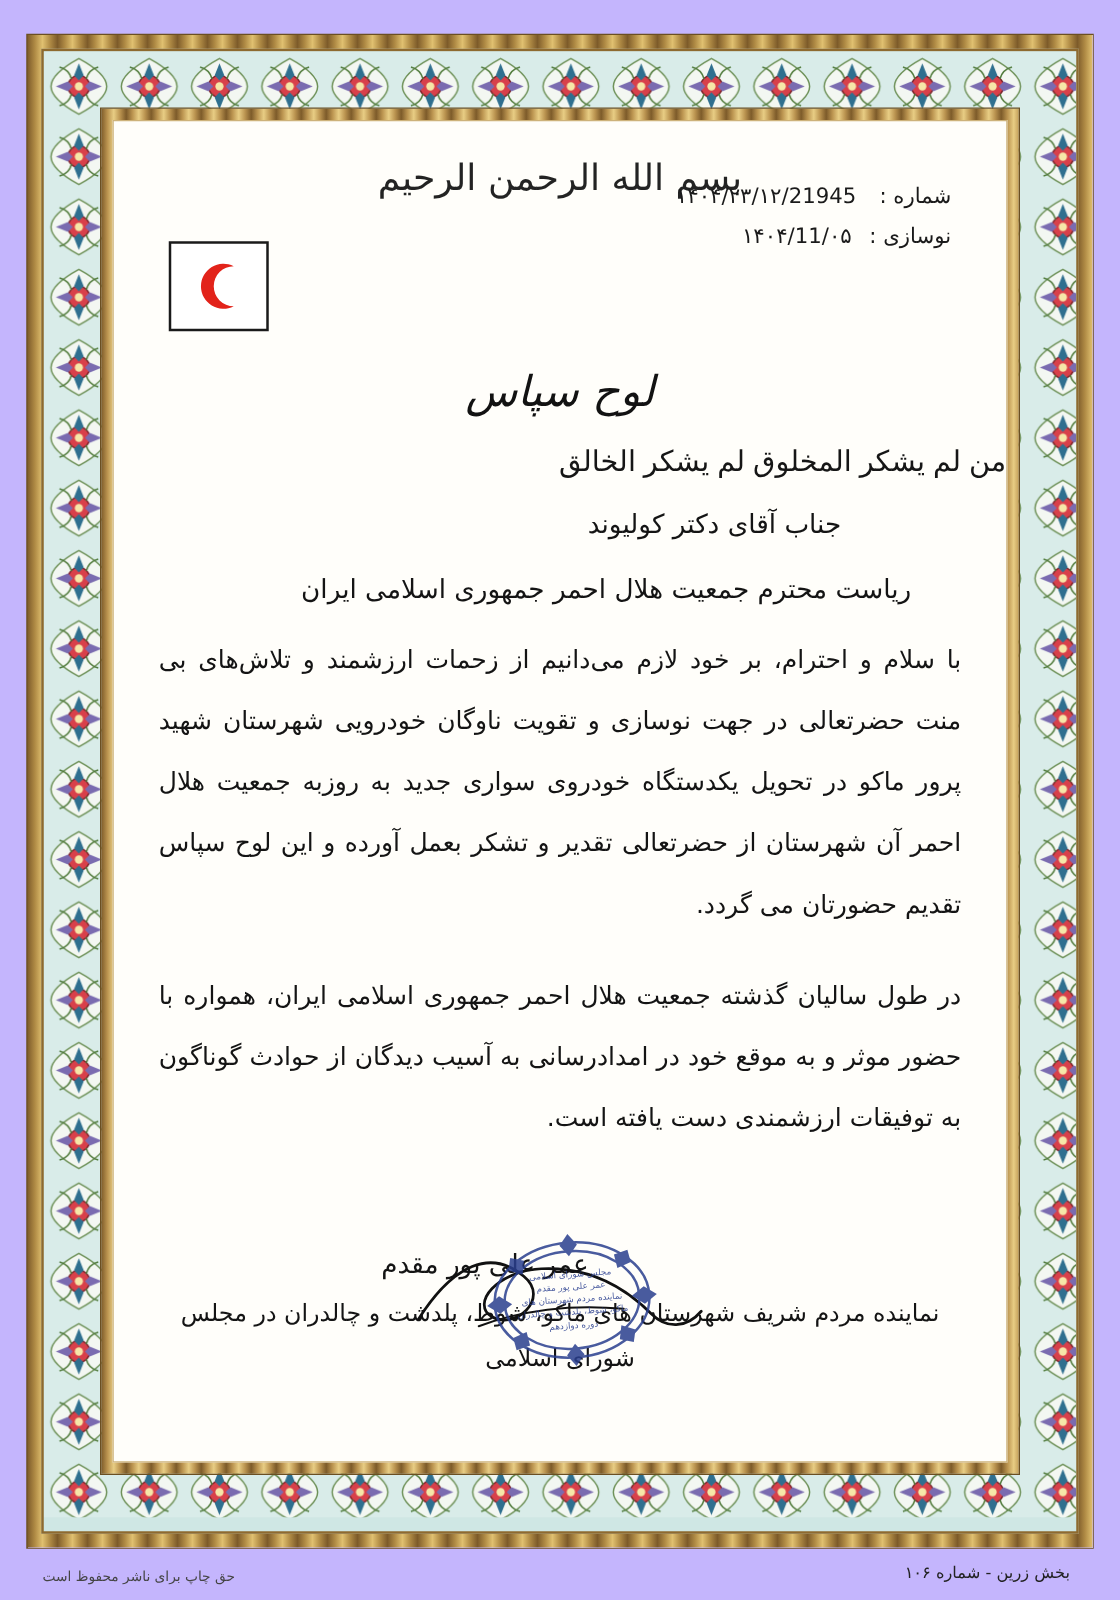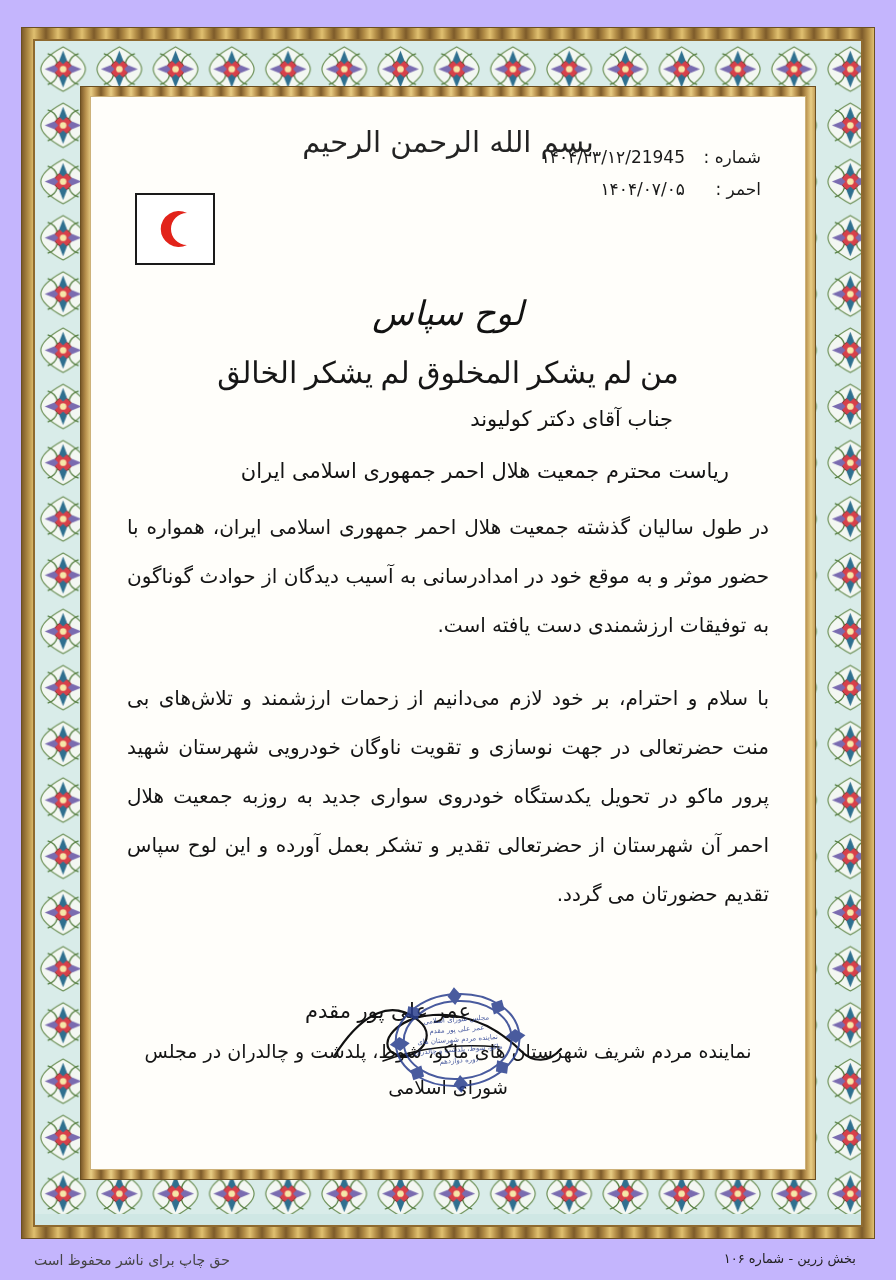--- a/index.html
+++ b/index.html
@@ -156,23 +156,24 @@
   }
   .doc-title {
     font-size: 34px;
     color: #121212;
     font-family: "DejaVu Serif", serif;
     letter-spacing: 1px;
     font-style: italic;
   }
   .doc-subtitle {
     margin-top: 22px;
-    font-size: 30px;
+    font-size: 23px;
     color: #161616;
-    font-family: Liberation Serif, serif;
+    font-family: Liberation Sans, sans-serif;
+    text-align: right;
   }
 
   .body-area {
     position: absolute;
     top: 310px;
     right: 36px;
     left: 36px;
     text-align: right;
   }
   .salutation {
@@ -250,21 +251,21 @@
     bottom: 14px;
     right: 40px;
     font-size: 13px;
     color: #222;
     margin-top: 27px;
   }
   .footer-left {
     position: absolute;
     bottom: 12px;
     left: 34px;
-    font-size: 14px;
+    font-size: 11px;
     color: #444;
   }
 </style>
 </head>
 <body>
 
 <div class="page">
 
   <div class="frame-outer">
     <div class="frame-band">
@@ -296,43 +297,43 @@
         <div class="content">
 
           <div class="bismillah">بسم الله الرحمن الرحیم</div>
 
           <div class="meta-block">
             <div class="meta-row">
               <span class="meta-label">شماره :</span>
               <span class="meta-value">۱۴۰۴/۲۳/۱۲/21945</span>
             </div>
             <div class="meta-row">
-              <span class="meta-label">احمر :</span>
-              <span class="meta-value">۱۴۰۴/۰۷/۰۵</span>
+              <span class="meta-label">نوسازی :</span>
+              <span class="meta-value">۱۴۰۴/11/۰۵</span>
             </div>
           </div>
 
           <div class="logo-box">
             <span class="crescent">
               <svg width="44" height="44" viewBox="0 0 44 44">
                 <path d="M34 6 A18 18 0 1 0 34 38 A14.5 14.5 0 1 1 34 6 Z" fill="#e2231a"></path>
               </svg>
             </span>
           </div>
 
           <div class="title-area">
             <div class="doc-title">لوح سپاس</div>
             <div class="doc-subtitle">من لم یشکر المخلوق لم یشکر الخالق</div>
           </div>
 
           <div class="body-area">
             <div class="salutation">جناب آقای دکتر کولیوند</div>
             <div class="addressee">ریاست محترم جمعیت هلال احمر جمهوری اسلامی ایران</div>
+            <p class="para">با سلام و احترام، بر خود لازم می‌دانیم از زحمات ارزشمند و تلاش‌های بی منت حضرتعالی در جهت نوسازی و تقویت ناوگان خودرویی شهرستان شهید پرور ماکو در تحویل یکدستگاه خودروی سواری جدید به روزبه جمعیت هلال احمر آن شهرستان از حضرتعالی تقدیر و تشکر بعمل آورده و این لوح سپاس تقدیم حضورتان می گردد.</p>
             <p class="para">در طول سالیان گذشته جمعیت هلال احمر جمهوری اسلامی ایران، همواره با حضور موثر و به موقع خود در امدادرسانی به آسیب دیدگان از حوادث گوناگون به توفیقات ارزشمندی دست یافته است.</p>
-            <p class="para">با سلام و احترام، بر خود لازم می‌دانیم از زحمات ارزشمند و تلاش‌های بی منت حضرتعالی در جهت نوسازی و تقویت ناوگان خودرویی شهرستان شهید پرور ماکو در تحویل یکدستگاه خودروی سواری جدید به روزبه جمعیت هلال احمر آن شهرستان از حضرتعالی تقدیر و تشکر بعمل آورده و این لوح سپاس تقدیم حضورتان می گردد.</p>
           </div>
 
           <div class="signature-area">
             <div class="signer-name">عمر علی پور مقدم</div>
             <div class="signer-role">نماینده مردم شریف شهرستان های ماکو، شوط، پلدشت و چالدران در مجلس شورای اسلامی</div>
 
             <svg class="sig-scribble" viewBox="0 0 250 86">
               <path d="M12 64 C40 20 70 8 96 30 C118 48 88 74 70 62 C54 52 74 26 110 24 C150 22 178 40 198 60 C210 72 226 72 238 58" fill="none" stroke="#111" stroke-width="2.2" stroke-linecap="round"></path>
               <path d="M60 70 C92 58 132 52 176 56" fill="none" stroke="#111" stroke-width="1.6" stroke-linecap="round"></path>
             </svg>

